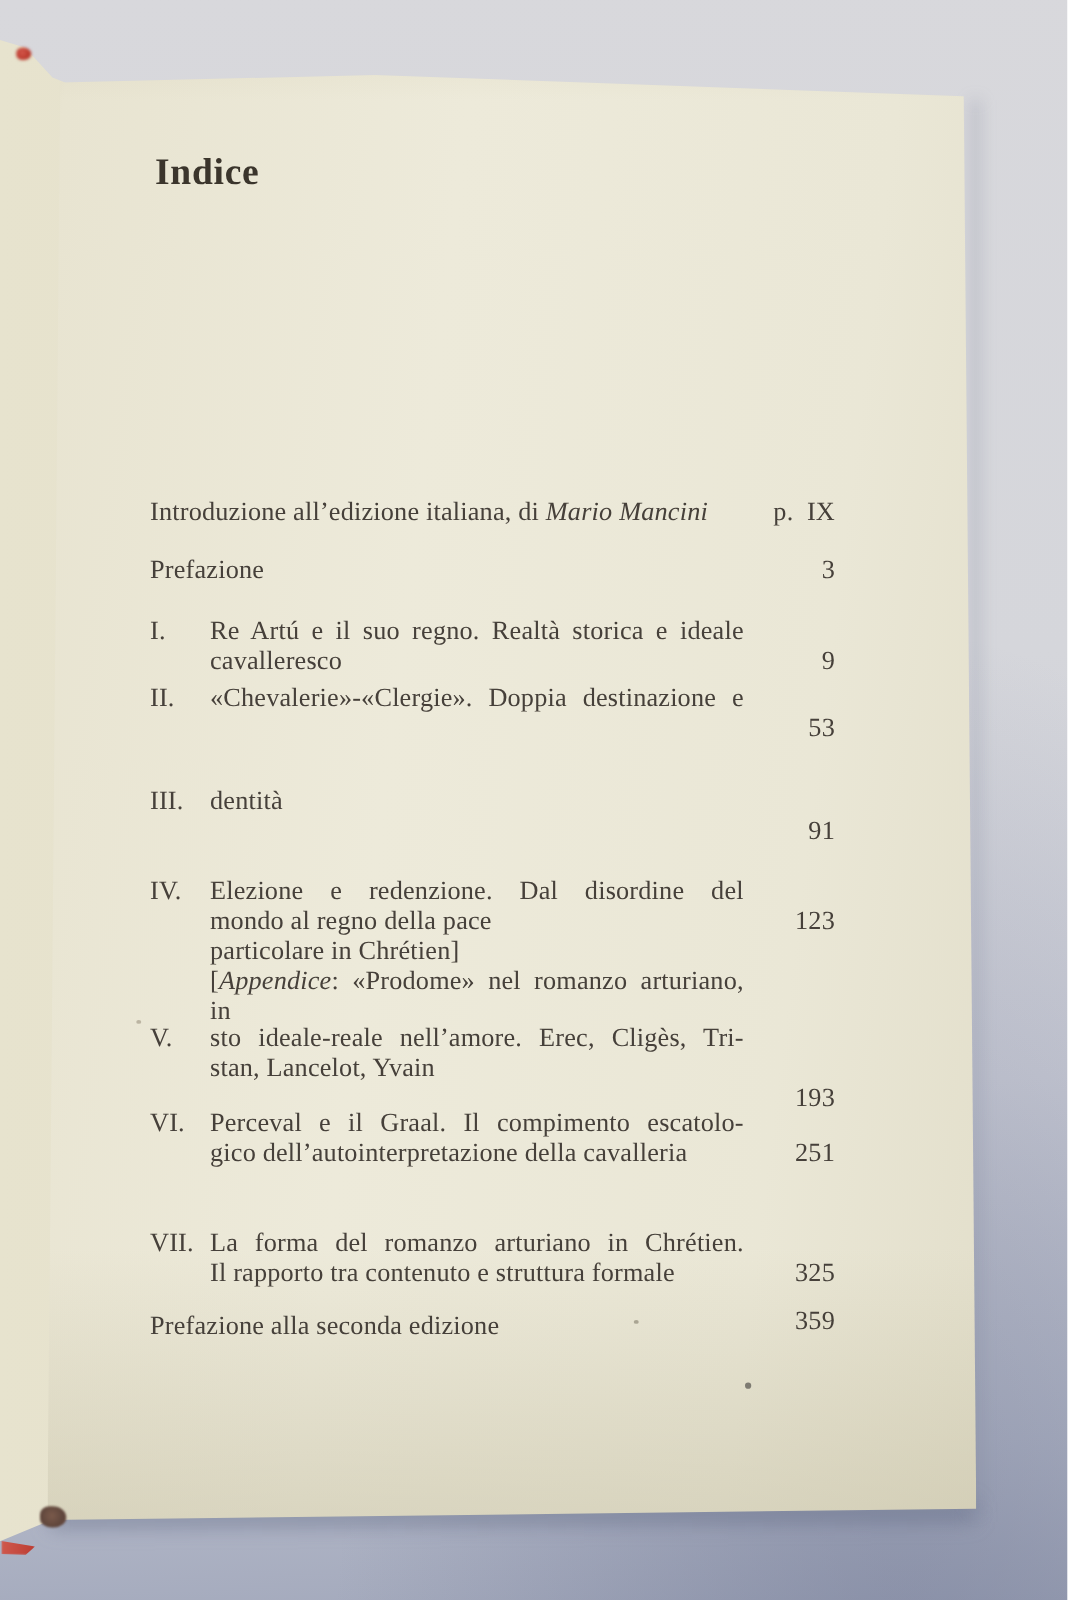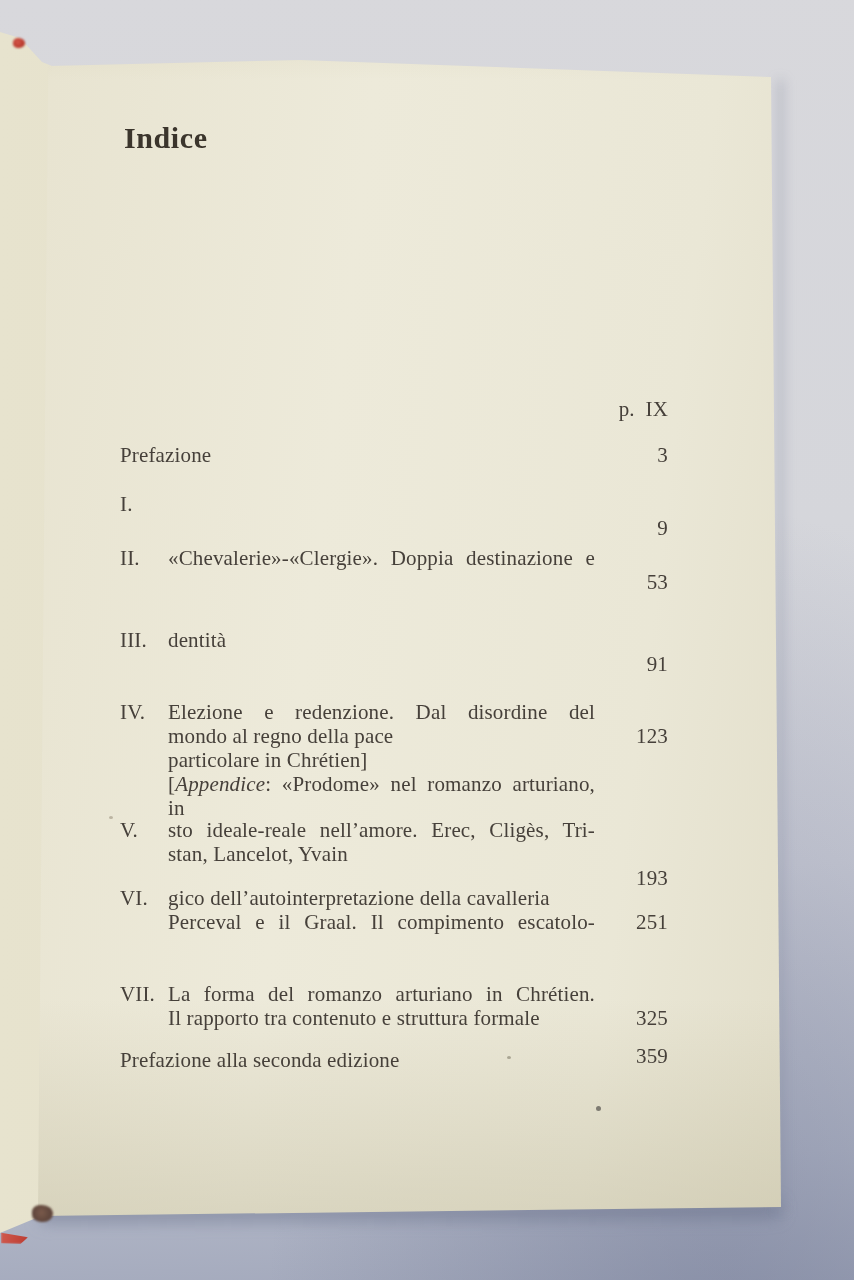--- a/index.html
+++ b/index.html
@@ -95,31 +95,34 @@
   <div class="shadow-bottom"></div>
   <div class="shadow-right"></div>
   <div class="left-page"></div>
 
   <div class="page">
     <h1 class="page-title">Indice</h1>
 
     <div class="toc">
 
       <div class="entry simple" style="top:397px">
+        <div><span>Introduzione all’edizione italiana, di </span><span class="it">Mario Mancini</span></div>
         <div class="pagecol">p.  IX</div>
       </div>
 
       <div class="entry simple" style="top:443px">
         <div>Prefazione</div>
         <div class="pagecol">3</div>
       </div>
 
       <div class="entry" style="top:492px">
         <div class="num">I.</div>
         <div class="titlecol">
+          <div class="line just">Re Artú e il suo regno. Realtà storica e ideale</div>
+          <div class="line">cavalleresco</div>
         </div>
         <div class="pagecol" style="padding-top:24px">9</div>
       </div>
 
       <div class="entry" style="top:546px">
         <div class="num">II.</div>
         <div class="titlecol">
           <div class="line just">«Chevalerie»-«Clergie». Doppia destinazione e</div>
         </div>
         <div class="pagecol" style="padding-top:24px">53</div>
@@ -149,22 +152,22 @@
         <div class="titlecol">
           <div class="line just">sto ideale-reale nell’amore. Erec, Cligès, Tri-</div>
           <div class="line">stan, Lancelot, Yvain</div>
         </div>
         <div class="pagecol" style="padding-top:48px">193</div>
       </div>
 
       <div class="entry" style="top:886px">
         <div class="num">VI.</div>
         <div class="titlecol">
+          <div class="line just">Perceval e il Graal. Il compimento escatolo-</div>
           <div class="line">gico dell’autointerpretazione della cavalleria</div>
-          <div class="line just">Perceval e il Graal. Il compimento escatolo-</div>
         </div>
         <div class="pagecol" style="padding-top:24px">251</div>
       </div>
 
       <div class="entry" style="top:982px">
         <div class="num">VII.</div>
         <div class="titlecol">
           <div class="line just">La forma del romanzo arturiano in Chrétien.</div>
           <div class="line">Il rapporto tra contenuto e struttura formale</div>
         </div>

